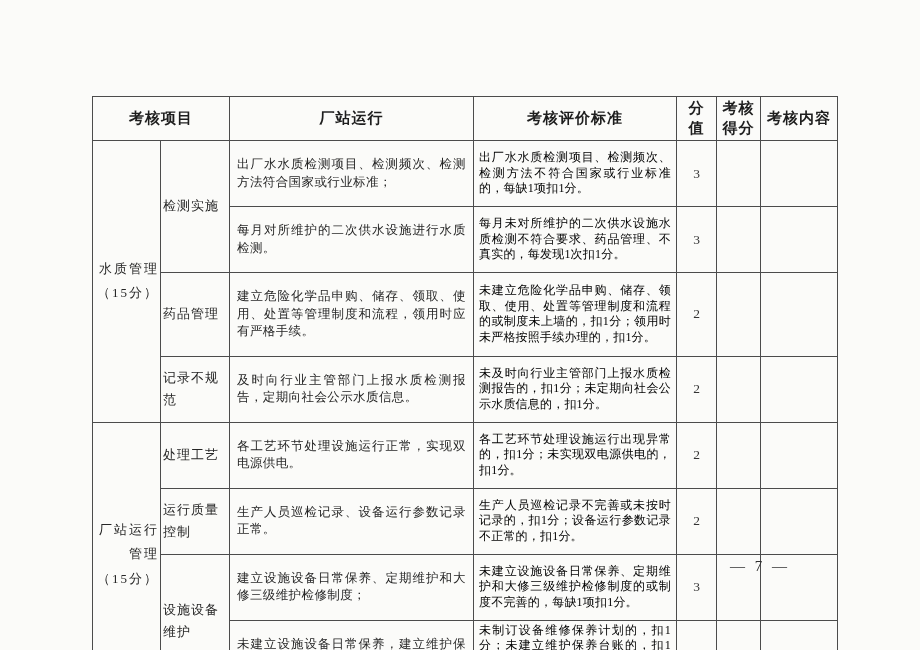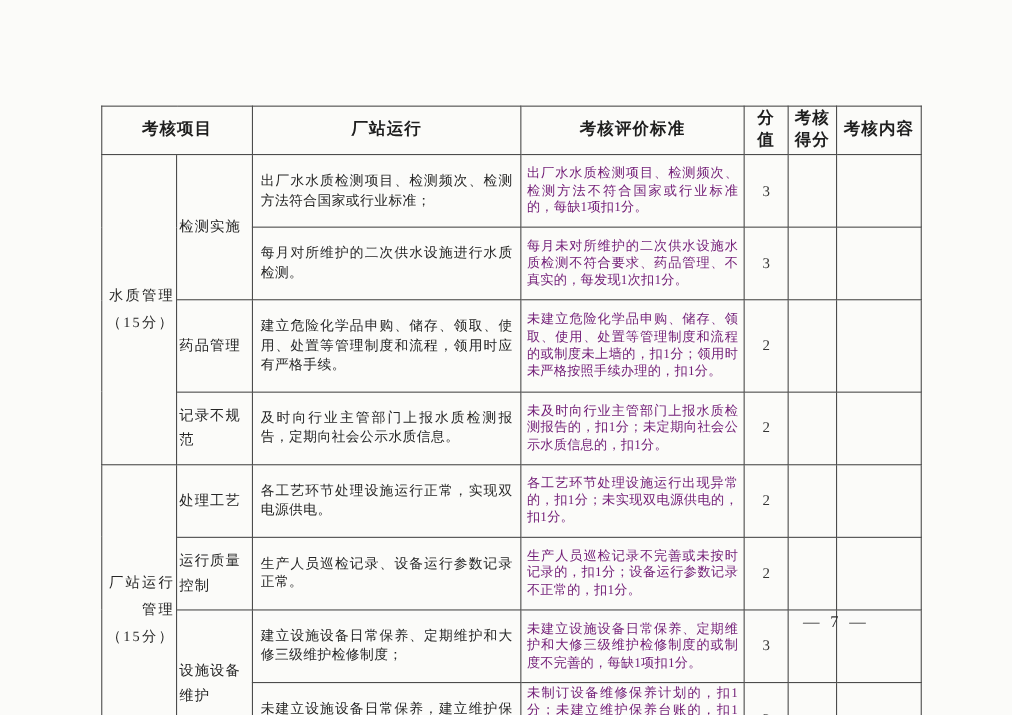--- a/index.html
+++ b/index.html
@@ -72,21 +72,21 @@
     text-align: justify;
     letter-spacing: 0.4px;
     color: #262626;
   }
   td.criteria {
     font-size: 12px;
     line-height: 1.3;
     padding: 2px 5px;
     text-align: justify;
     letter-spacing: 0.2px;
-    color: #701a75;
+    color: #000000;
   }
   td.score {
     text-align: center;
     font-size: 13.5px;
     color: #333;
   }
   td.blank { background: transparent; }
   .pagenum {
     position: absolute;
     left: 705px;

